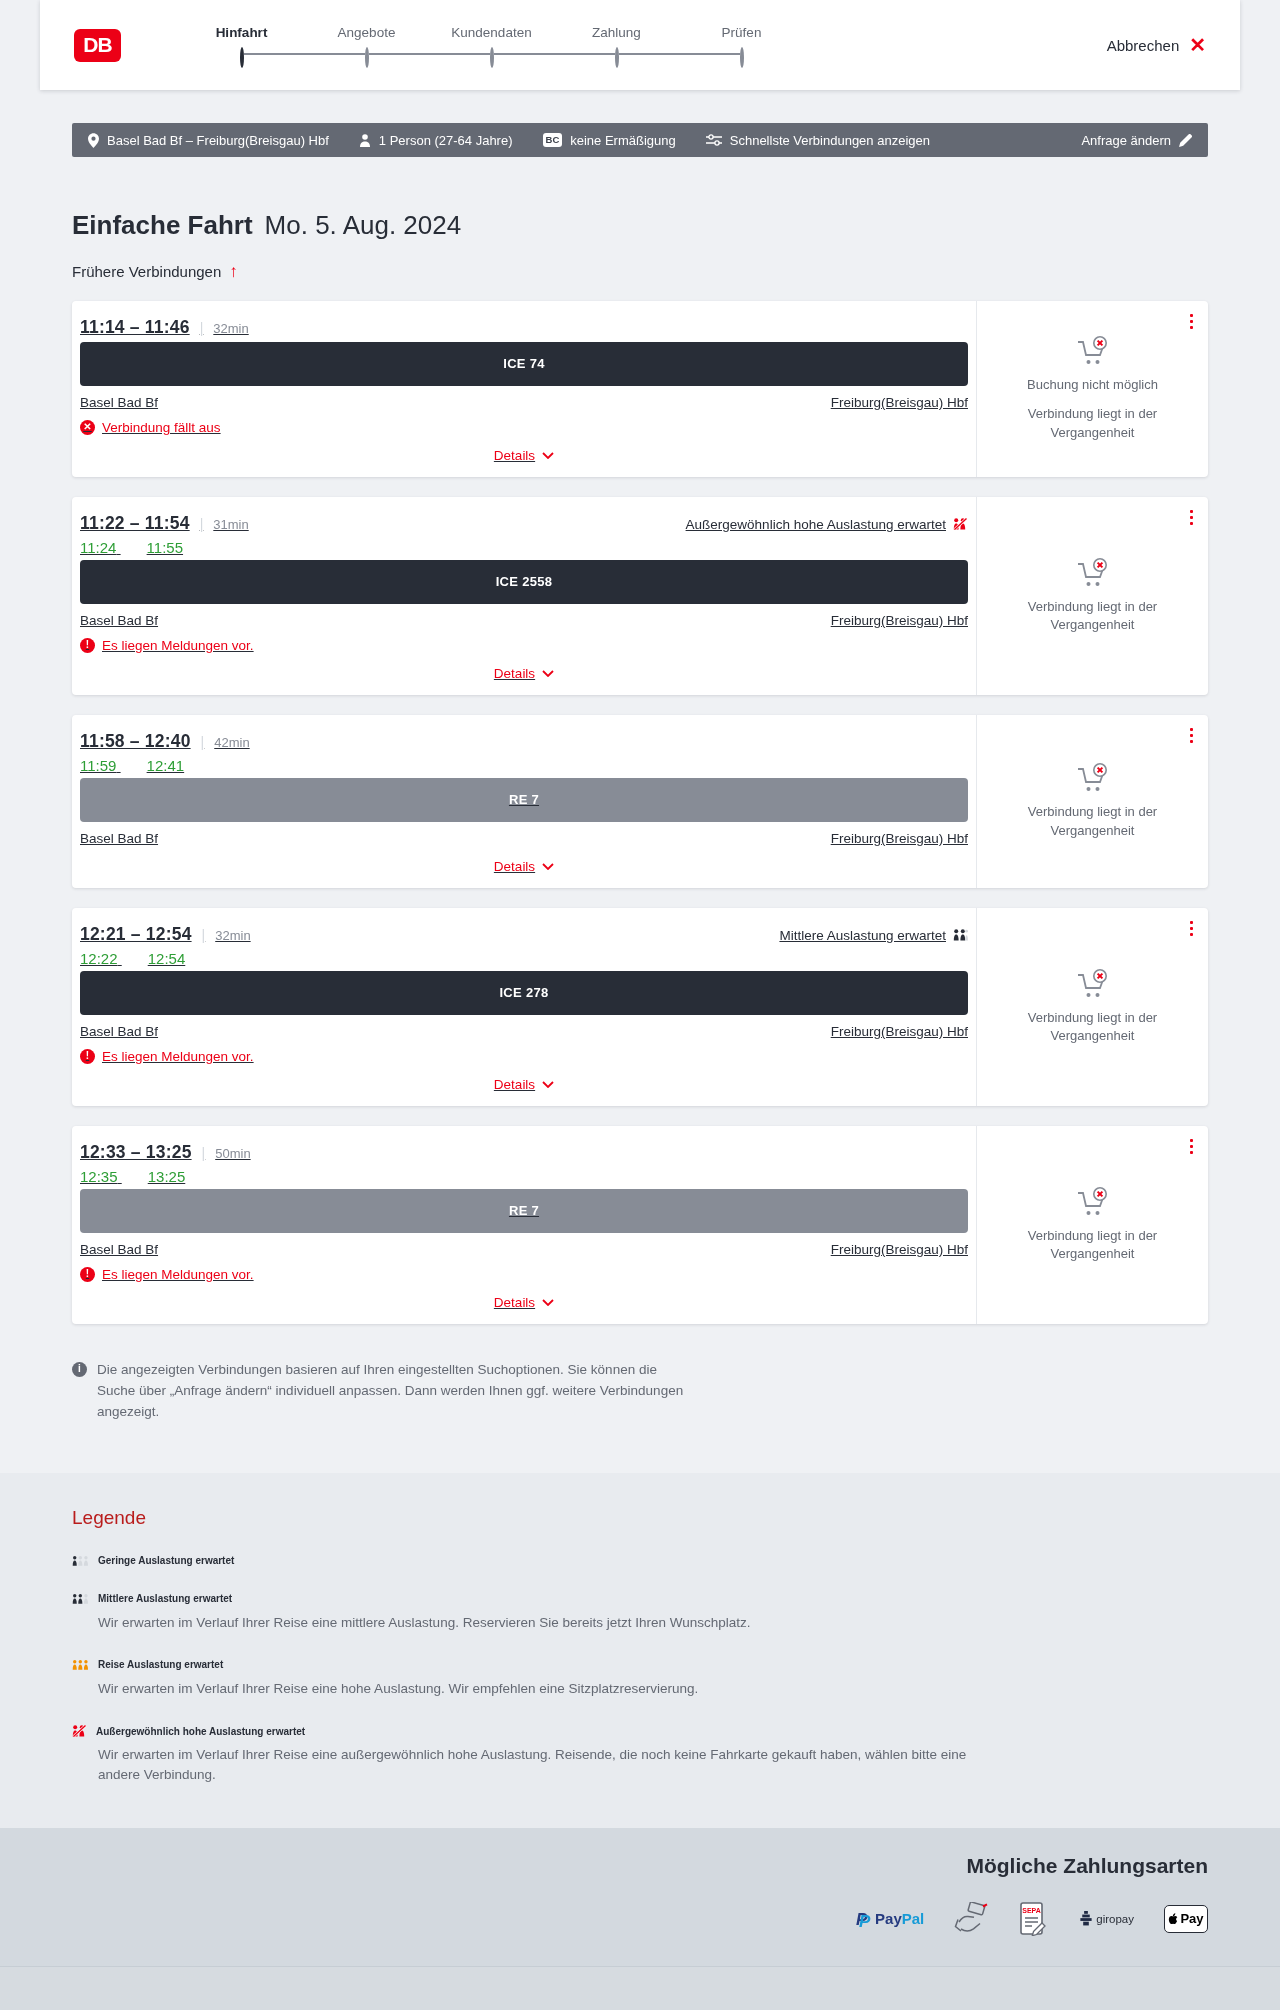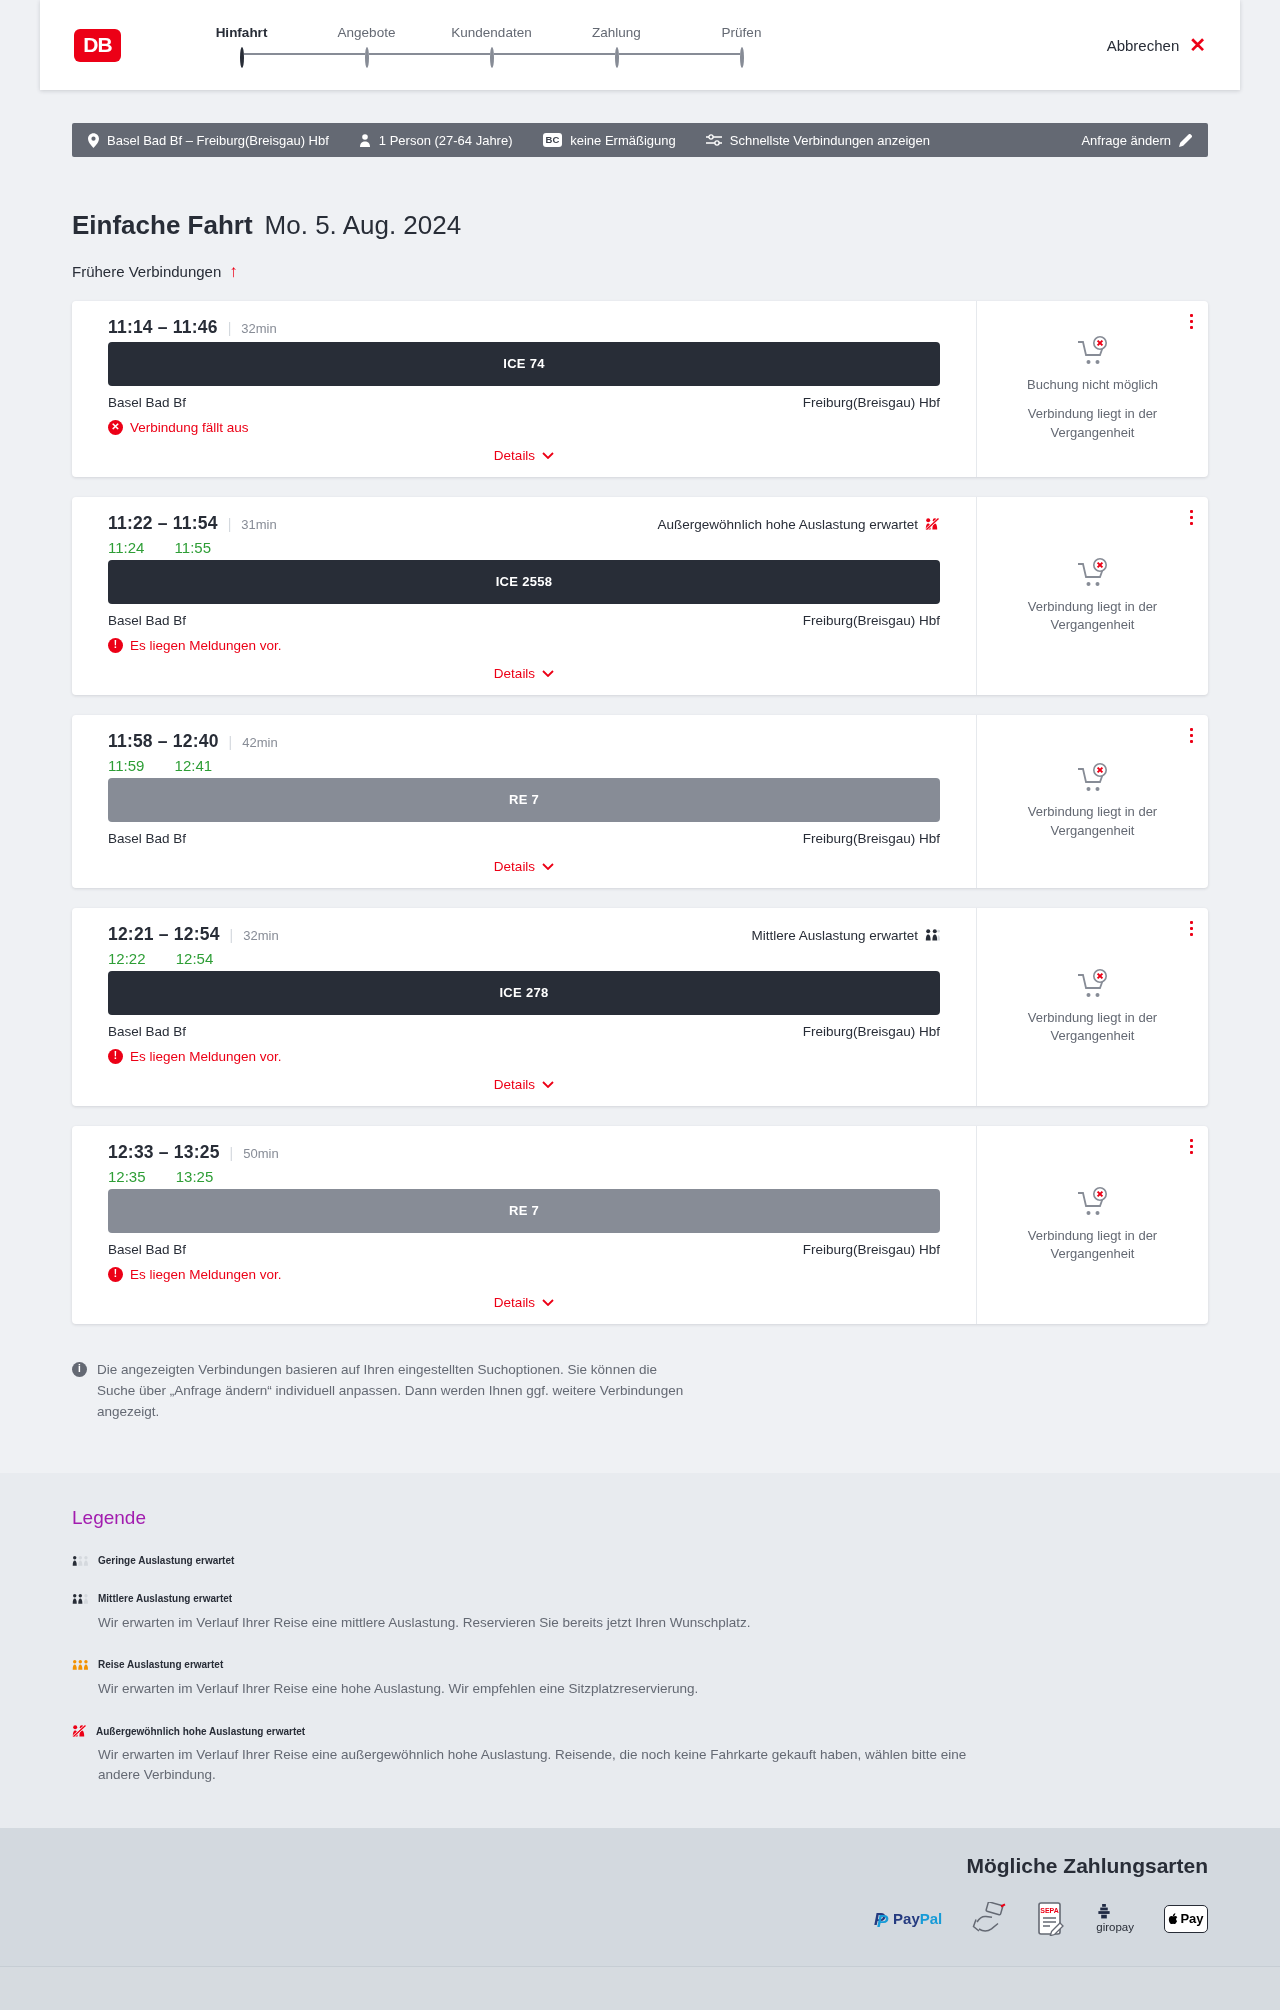--- a/index.html
+++ b/index.html
@@ -69,21 +69,21 @@
   }
   .scroll-link .arr { color:#ec0016; font-size:17px; font-weight:bold; line-height:1; }
   .later { margin-top:26px; display:flex; }
 
   
   .card {
     background:#fff; border-radius:4px; margin-top:20px;
     box-shadow:0 1px 3px rgba(40,45,55,.14);
     display:flex;
   }
-  .card-main { flex:1; padding:16px 36px 12px; }
+  .card-main { flex:1; padding:16px 8px 12px;text-decoration:underline; }
   .card-aside {
     width:232px; border-left:1px solid #e6e9ed; position:relative;
     display:flex; flex-direction:column; align-items:center; justify-content:center;
     text-align:center; padding:14px 24px;
   }
   .kebab { position:absolute; top:11px; right:13px; display:flex; flex-direction:column; gap:2.5px; cursor:pointer; padding:2px; }
   .kebab i { width:3.5px; height:3.5px; background:#ec0016; border-radius:1px; }
   .time-row { display:flex; align-items:baseline; gap:10px; }
   .time { font-size:17.5px; font-weight:bold; letter-spacing:.2px; }
   .pipe { color:#d4d9de; font-size:14px; }
@@ -114,39 +114,39 @@
   }
   .aside-text { font-size:13px; color:#646973; line-height:1.45; margin-top:10px; max-width:184px; }
 
   
   .info { margin-top:36px; display:flex; gap:10px; padding-bottom:50px; }
   .info .txt { font-size:13.5px; color:#646973; line-height:1.55; max-width:600px; }
   .info .badge-ic { margin-top:2px; }
 
   
   .legend-section { background:#e8ebef; padding:34px 0 42px; }
-  .legend-title { font-size:19px; color:#a21caf; font-weight:400; }
+  .legend-title { font-size:19px; color:#b91c1c; font-weight:400; }
   .leg-item { margin-top:26px; }
   .leg-head { display:flex; align-items:center; gap:9px; }
   .leg-head .tt { font-size:10px; font-weight:bold; color:#282d37; }
   .leg-desc { margin:8px 0 0 26px; font-size:13.5px; color:#646973; line-height:1.5; max-width:880px; }
 
   
   .payment-section { background:#d3d9df; padding:26px 0 30px; }
   .payment-title { text-align:right; font-size:21px; font-weight:800; color:#282d37; }
   .pay-icons { display:flex; justify-content:flex-end; align-items:center; gap:30px; margin-top:24px; }
   .paypal { display:flex; align-items:center; gap:4px; }
   .pp-mark { position:relative; width:15px; height:18px; }
   .pp-mark b { position:absolute; font-size:17px; font-style:italic; font-weight:800; }
   .pp-mark b:nth-child(1) { color:#253b80; left:0; top:0; }
   .pp-mark b:nth-child(2) { color:#179bd7; left:3px; top:2px; }
   .pp-word { font-size:15px; font-weight:800; }
   .pp-word .p1 { color:#253b80; }
   .pp-word .p2 { color:#179bd7; }
-  .giropay { display:flex; flex-direction:column; gap:2px; }
+  .giropay { display:flex; flex-direction:row; align-items:center; gap:2px; }
   .giropay .gp-word { font-size:11.5px; color:#282d37; }
   .applepay {
     width:44px; height:28px; background:#fff; border:1.5px solid #282d37; border-radius:5px;
     display:flex; align-items:center; justify-content:center; gap:2px;
     font-size:13px; font-weight:bold; color:#000;
   }
 
   
   .footer {
     background:#d6dbe0; border-top:1px solid #c6cdd4; height:76px;

